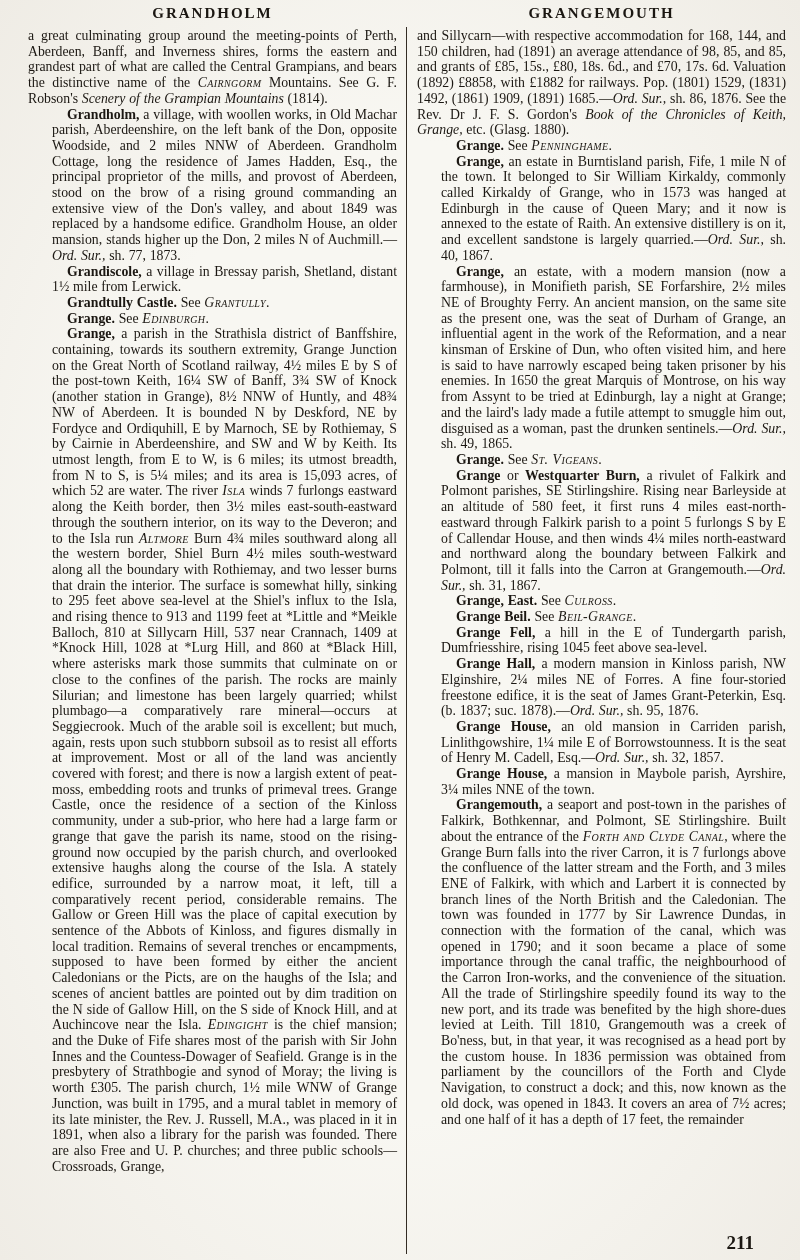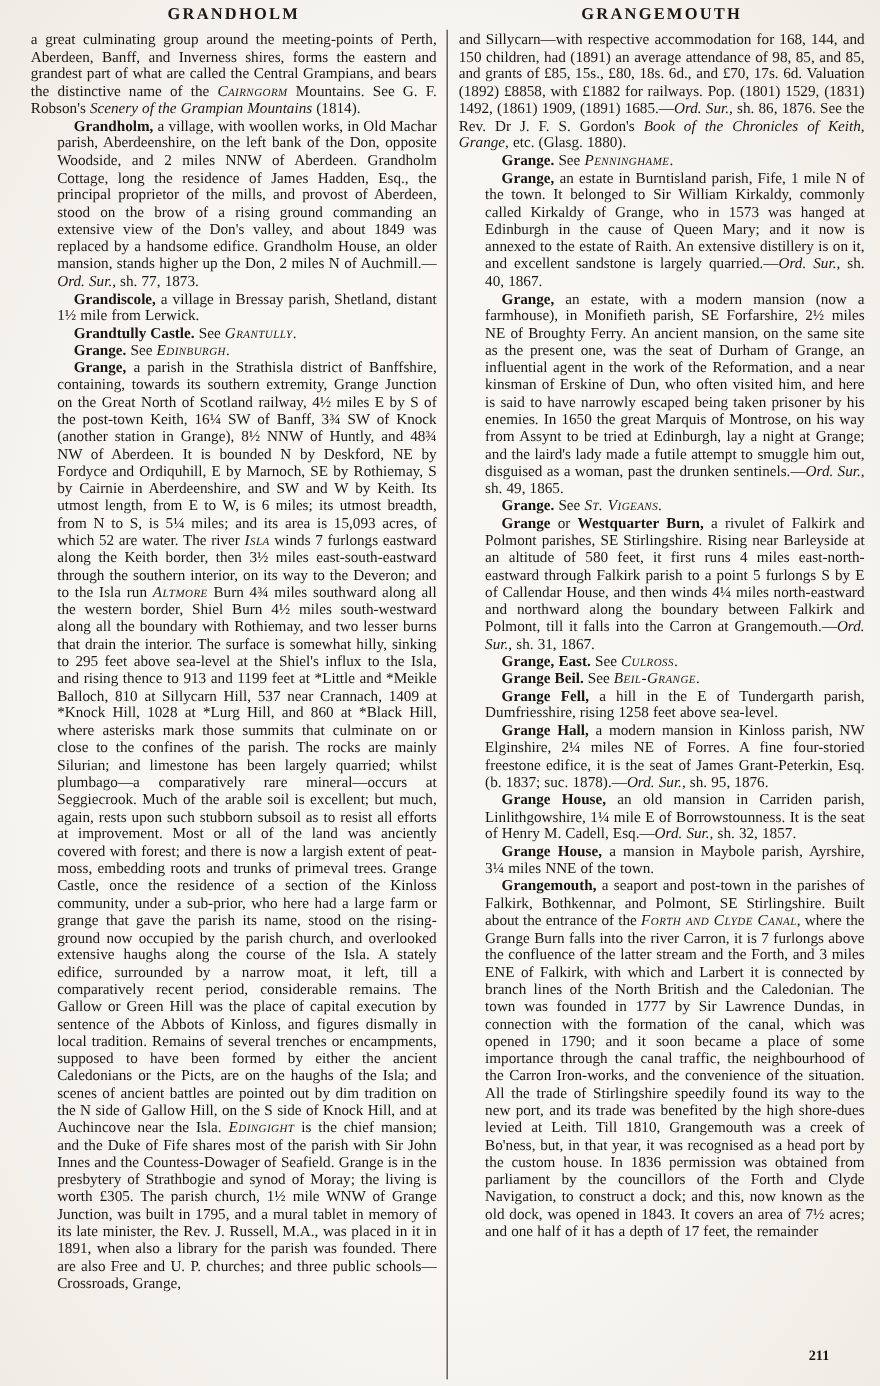--- a/index.html
+++ b/index.html
@@ -41,23 +41,23 @@
     word-spacing: 0.3px;
   }
   p.para.indent { text-indent: 15px; margin-left: 24px; }
   .run-n { font-style: normal; }
   .run-b { font-weight: 700; }
   .run-i { font-style: italic; }
   .run-sc { font-variant: small-caps; letter-spacing: 0.4px; font-style: italic; }
   .page-number {
     position: absolute;
     right: 46px;
-    bottom: 20px;
+    bottom: 6px;
     font-weight: 700;
-    font-size: 13px;
+    font-size: 19px;
   }
 </style>
 </head>
 <body>
 
 <div class="page">
   <div class="column col-left">
     <div class="running-header">GRANDHOLM</div>
     <div class="col-body">
         <p class="para"><span class="run-n">a great culminating group around the meeting-points of Perth, Aberdeen, Banff, and Inverness shires, forms the eastern and grandest part of what are called the Central Grampians, and bears the distinctive name of the </span><span class="run-sc">Cairngorm</span><span class="run-n"> Mountains. See G. F. Robson's </span><span class="run-i">Scenery of the Grampian Mountains</span><span class="run-n"> (1814).</span></p>
@@ -75,21 +75,21 @@
     <div class="running-header">GRANGEMOUTH</div>
     <div class="col-body">
         <p class="para"><span class="run-n">and Sillycarn—with respective accommodation for 168, 144, and 150 children, had (1891) an average attendance of 98, 85, and 85, and grants of £85, 15s., £80, 18s. 6d., and £70, 17s. 6d.  Valuation (1892) £8858, with £1882 for railways.  Pop. (1801) 1529, (1831) 1492, (1861) 1909, (1891) 1685.—</span><span class="run-i">Ord. Sur.,</span><span class="run-n"> sh. 86, 1876.  See the Rev. Dr J. F. S. Gordon's </span><span class="run-i">Book of the Chronicles of Keith, Grange,</span><span class="run-n"> etc. (Glasg. 1880).</span></p>
         <p class="para indent"><span class="run-b">Grange.</span><span class="run-n"> See </span><span class="run-sc">Penninghame</span><span class="run-n">.</span></p>
         <p class="para indent"><span class="run-b">Grange,</span><span class="run-n"> an estate in Burntisland parish, Fife, 1 mile N of the town.  It belonged to Sir William Kirkaldy, commonly called Kirkaldy of Grange, who in 1573 was hanged at Edinburgh in the cause of Queen Mary; and it now is annexed to the estate of Raith.  An extensive distillery is on it, and excellent sandstone is largely quarried.—</span><span class="run-i">Ord. Sur.,</span><span class="run-n"> sh. 40, 1867.</span></p>
         <p class="para indent"><span class="run-b">Grange,</span><span class="run-n"> an estate, with a modern mansion (now a farmhouse), in Monifieth parish, SE Forfarshire, 2½ miles NE of Broughty Ferry.  An ancient mansion, on the same site as the present one, was the seat of Durham of Grange, an influential agent in the work of the Reformation, and a near kinsman of Erskine of Dun, who often visited him, and here is said to have narrowly escaped being taken prisoner by his enemies.  In 1650 the great Marquis of Montrose, on his way from Assynt to be tried at Edinburgh, lay a night at Grange; and the laird's lady made a futile attempt to smuggle him out, disguised as a woman, past the drunken sentinels.—</span><span class="run-i">Ord. Sur.,</span><span class="run-n"> sh. 49, 1865.</span></p>
         <p class="para indent"><span class="run-b">Grange.</span><span class="run-n"> See </span><span class="run-sc">St. Vigeans</span><span class="run-n">.</span></p>
         <p class="para indent"><span class="run-b">Grange</span><span class="run-n"> or </span><span class="run-b">Westquarter Burn,</span><span class="run-n"> a rivulet of Falkirk and Polmont parishes, SE Stirlingshire.  Rising near Barleyside at an altitude of 580 feet, it first runs 4 miles east-north-eastward through Falkirk parish to a point 5 furlongs S by E of Callendar House, and then winds 4¼ miles north-eastward and northward along the boundary between Falkirk and Polmont, till it falls into the Carron at Grangemouth.—</span><span class="run-i">Ord. Sur.,</span><span class="run-n"> sh. 31, 1867.</span></p>
         <p class="para indent"><span class="run-b">Grange, East.</span><span class="run-n"> See </span><span class="run-sc">Culross</span><span class="run-n">.</span></p>
         <p class="para indent"><span class="run-b">Grange Beil.</span><span class="run-n"> See </span><span class="run-sc">Beil-Grange</span><span class="run-n">.</span></p>
-        <p class="para indent"><span class="run-b">Grange Fell,</span><span class="run-n"> a hill in the E of Tundergarth parish, Dumfriesshire, rising 1258 feet above sea-level.</span></p>
+        <p class="para indent"><span class="run-b">Grange Fell,</span><span class="run-n"> a hill in the E of Tundergarth parish, Dumfriesshire, rising 1045 feet above sea-level.</span></p>
         <p class="para indent"><span class="run-b">Grange Hall,</span><span class="run-n"> a modern mansion in Kinloss parish, NW Elginshire, 2¼ miles NE of Forres.  A fine four-storied freestone edifice, it is the seat of James Grant-Peterkin, Esq. (b. 1837; suc. 1878).—</span><span class="run-i">Ord. Sur.,</span><span class="run-n"> sh. 95, 1876.</span></p>
         <p class="para indent"><span class="run-b">Grange House,</span><span class="run-n"> an old mansion in Carriden parish, Linlithgowshire, 1¼ mile E of Borrowstounness.  It is the seat of Henry M. Cadell, Esq.—</span><span class="run-i">Ord. Sur.,</span><span class="run-n"> sh. 32, 1857.</span></p>
         <p class="para indent"><span class="run-b">Grange House,</span><span class="run-n"> a mansion in Maybole parish, Ayrshire, 3¼ miles NNE of the town.</span></p>
         <p class="para indent"><span class="run-b">Grangemouth,</span><span class="run-n"> a seaport and post-town in the parishes of Falkirk, Bothkennar, and Polmont, SE Stirlingshire. Built about the entrance of the </span><span class="run-sc">Forth and Clyde Canal</span><span class="run-n">, where the Grange Burn falls into the river Carron, it is 7 furlongs above the confluence of the latter stream and the Forth, and 3 miles ENE of Falkirk, with which and Larbert it is connected by branch lines of the North British and the Caledonian.  The town was founded in 1777 by Sir Lawrence Dundas, in connection with the formation of the canal, which was opened in 1790; and it soon became a place of some importance through the canal traffic, the neighbourhood of the Carron Iron-works, and the convenience of the situation.  All the trade of Stirlingshire speedily found its way to the new port, and its trade was benefited by the high shore-dues levied at Leith.  Till 1810, Grangemouth was a creek of Bo'ness, but, in that year, it was recognised as a head port by the custom house.  In 1836 permission was obtained from parliament by the councillors of the Forth and Clyde Navigation, to construct a dock; and this, now known as the old dock, was opened in 1843.  It covers an area of 7½ acres; and one half of it has a depth of 17 feet, the remainder</span></p>
       </div>
   </div>
 </div>
 
 <div class="page-number">211</div>
 

